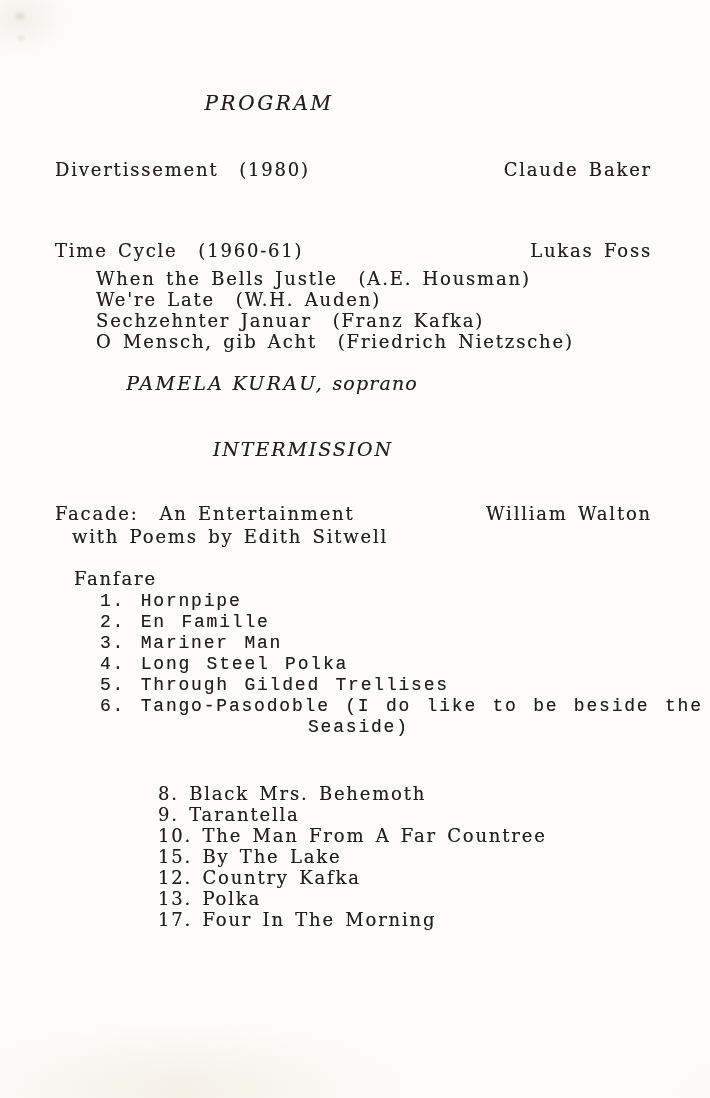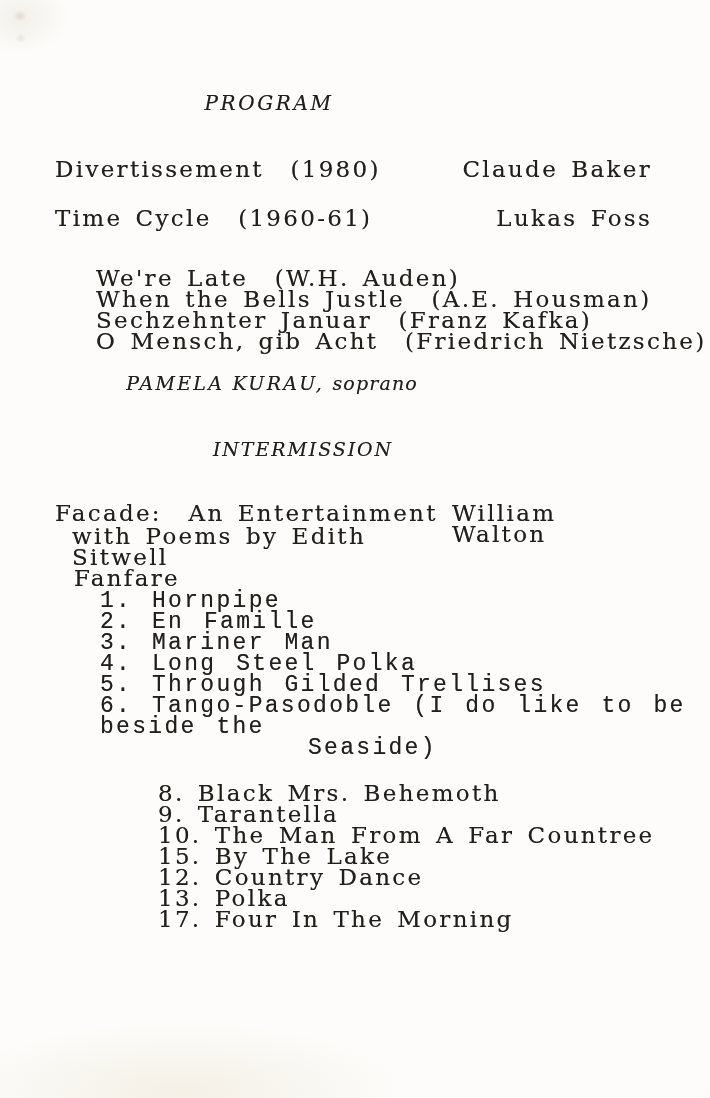--- a/index.html
+++ b/index.html
@@ -18,21 +18,21 @@
       radial-gradient(900px 1200px at 50% 45%, #fdfcfa 60%, #f8f5ef 100%);
     overflow: hidden;
     font-family: "DejaVu Serif", "Liberation Serif", serif;
     color: #221f1b;
   }
   .t {
     white-space: pre-wrap;
     text-shadow: 0 0 0.5px rgba(34,31,27,0.55);
   }
   .body-text {
-    font-size: 23px;
+    font-size: 18px;
     line-height: 21px;
     letter-spacing: 0.10em;
     word-spacing: 0.16em;
   }
   .abs { position: absolute; }
 
   .program-title {
     top: 91px;
     left: 0;
     width: 568px;
@@ -44,21 +44,21 @@
     letter-spacing: 0.13em;
   }
   .work-row {
     left: 55px;
     right: 58px;
     display: flex;
     justify-content: space-between;
     align-items: flex-start;
   }
   .row-1 { top: 159px; }
-  .row-2 { top: 208px; text-align: right; }
+  .row-2 { top: 240px; text-align: right; }
   .row-3 { top: 503px; }
   .facade-left .sub {
     padding-left: 17px;
     margin-top: 2px;
   }
   .movements {
     top: 268px;
     left: 96px;
   }
   .performer-line {
@@ -128,22 +128,22 @@
     <span class="t">Divertissement  (1980)</span>
     <span class="t">Claude Baker</span>
   </div>
 
   <div class="abs work-row row-2 body-text">
     <span class="t">Time Cycle  (1960-61)</span>
     <span class="t">Lukas Foss</span>
   </div>
 
   <div class="abs movements body-text">
+    <div class="t">When the Bells Justle  (A.E. Housman)</div>
     <div class="t">We're Late  (W.H. Auden)</div>
-    <div class="t">When the Bells Justle  (A.E. Housman)</div>
     <div class="t">Sechzehnter Januar  (Franz Kafka)</div>
     <div class="t">O Mensch, gib Acht  (Friedrich Nietzsche)</div>
   </div>
 
   <div class="abs performer-line"><span class="t">PAMELA KURAU,</span><span class="t"> </span><span class="t role">soprano</span></div>
 
   <div class="abs intermission t">INTERMISSION</div>
 
   <div class="abs work-row row-3 body-text">
     <div class="facade-left">
@@ -164,18 +164,18 @@
     <div class="item"><span class="t num">6.</span><span class="t"> </span><span class="t">Tango-Pasodoble (I do like to be beside the</span>
       <div class="wrap-line t">Seaside)</div>
     </div>
   </div>
 
   <div class="abs items-second body-text">
     <div class="item"><span class="t num">8.</span><span class="t"> </span><span class="t">Black Mrs. Behemoth</span></div>
     <div class="item"><span class="t num">9.</span><span class="t"> </span><span class="t">Tarantella</span></div>
     <div class="item"><span class="t num">10.</span><span class="t"> </span><span class="t">The Man From A Far Countree</span></div>
     <div class="item"><span class="t num">15.</span><span class="t"> </span><span class="t">By The Lake</span></div>
-    <div class="item"><span class="t num">12.</span><span class="t"> </span><span class="t">Country Dance</span></div>
+    <div class="item"><span class="t num">12.</span><span class="t"> </span><span class="t">Country Kafka</span></div>
     <div class="item"><span class="t num">13.</span><span class="t"> </span><span class="t">Polka</span></div>
     <div class="item"><span class="t num">17.</span><span class="t"> </span><span class="t">Four In The Morning</span></div>
   </div>
 
 </div>
 
 </body></html>

